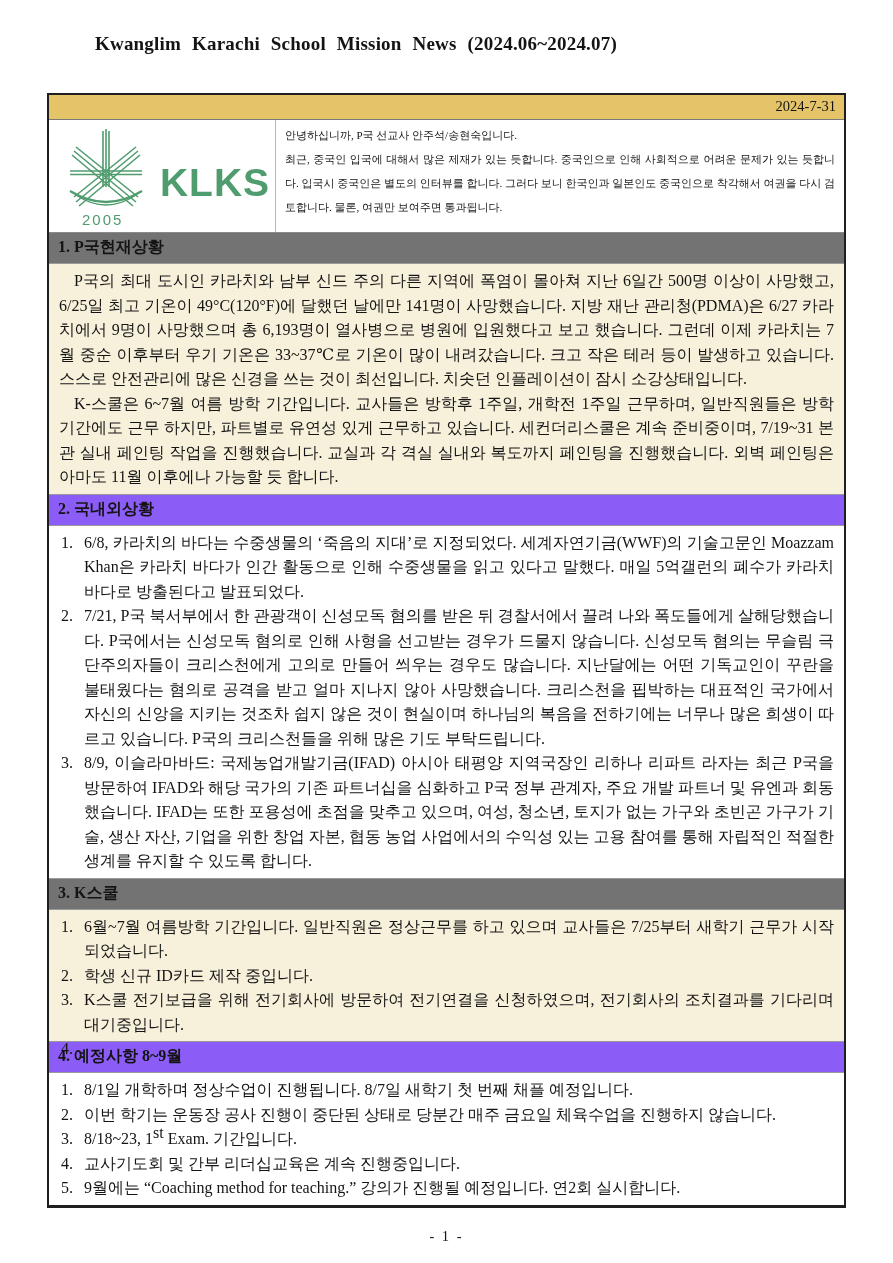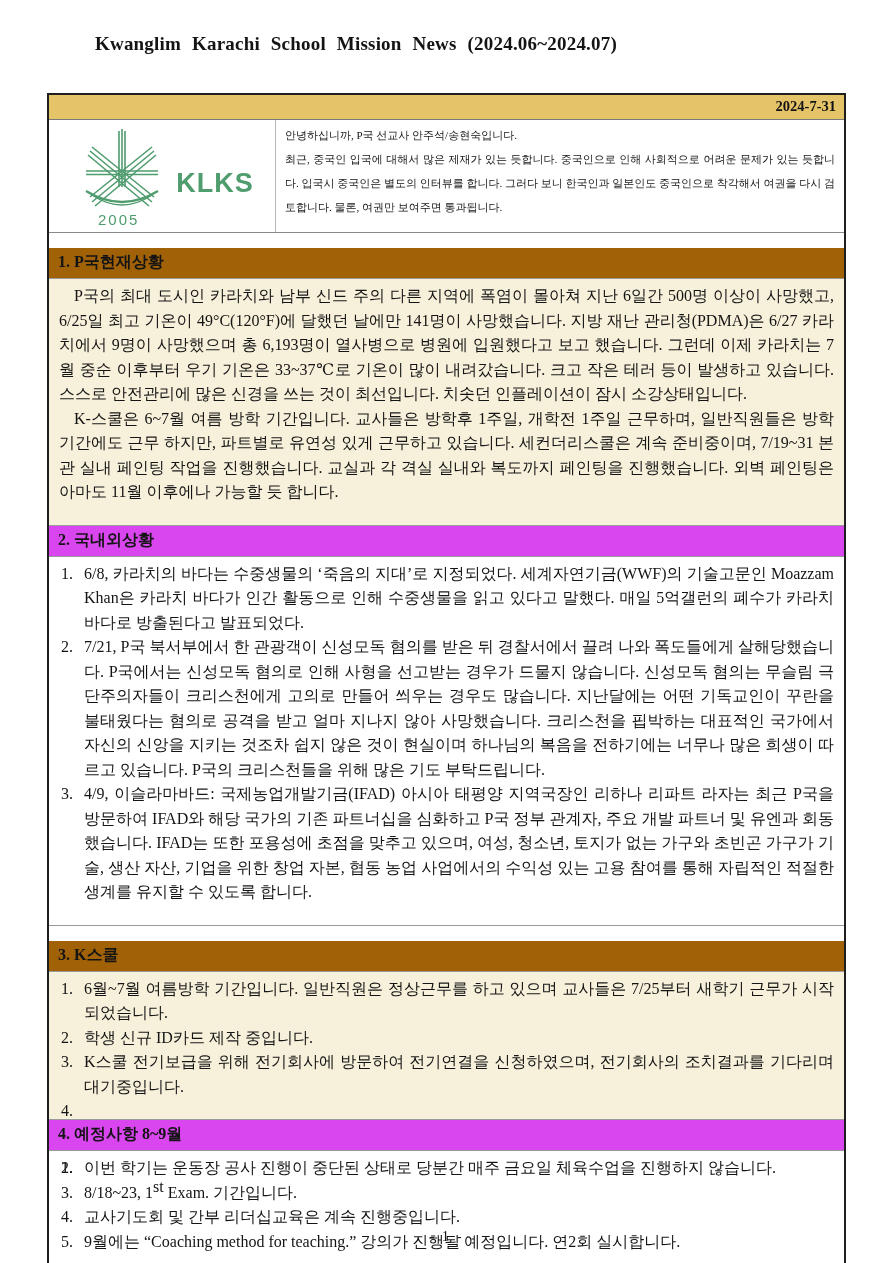--- a/index.html
+++ b/index.html
@@ -10,45 +10,45 @@
   }
   .page-title{
     position:absolute;top:33px;left:0;width:712px;text-align:center;
     font-weight:bold;font-size:19px;word-spacing:6px;letter-spacing:.2px;
   }
   .doc-table{
     position:absolute;left:47px;top:93px;width:795px;
     border:2px solid #1f1f1f;border-bottom-width:3px;background:#fff;
   }
   .date-row{
-    background:#e5c369;text-align:right;font-weight:bold;font-size:14.5px;
+    background:#e5c369;text-align:right;font-weight:normal;font-size:14.5px;
     padding:3px 8px 4px;border-bottom:1px solid #7a7a7a;
     font-family:"Liberation Serif",serif;
   }
   .intro-row{display:flex;border-bottom:1px solid #8a8a8a;}
   .logo-cell{
     width:226px;min-width:226px;border-right:1px solid #b5b5b5;
     display:flex;align-items:center;justify-content:center;background:#fff;
   }
   .logo-wrap{display:flex;align-items:center;gap:2px;}
   .klks-word{
     font-family:"Liberation Sans",sans-serif;font-weight:bold;
-    font-size:27px;color:#4f9c6e;letter-spacing:1px;margin-top:14px;
+    font-size:39px;color:#4f9c6e;letter-spacing:1px;margin-top:14px;
   }
   .intro-cell{
     flex:1;padding:3px 9px 13px;font-size:11px;line-height:24px;
     text-align:justify;
   }
   .sec-head{
     font-weight:bold;font-size:16px;padding:4px 9px 5px;
-    border-bottom:1px solid #9a9a9a;background:#d946ef;
+    border-bottom:1px solid #9a9a9a;background:#8b5cf6;
   }
-  .sec-head.tan{background:#a16207;margin-top:15px;}
+  .sec-head.tan{background:#737373;}
   .sec-body{
-    padding:5px 10px 20px;font-size:16px;line-height:24.5px;
+    padding:5px 10px 4px;font-size:16px;line-height:24.5px;
     text-align:justify;border-bottom:1px solid #9a9a9a;background:#fff;
   }
   .sec-body.cream{background:#f7f0da;}
   .sec-body.last{border-bottom:none;}
   .para{text-indent:15px;}
   .item{position:relative;padding-left:25px;}
   .item .num{position:absolute;left:2px;top:0;}
   sup{font-size:16px;line-height:0;}
   .page-footer{
     position:absolute;top:1228px;left:0;width:893px;text-align:center;
@@ -103,21 +103,21 @@
     <div class="item">
       <span class="num">1.</span>
       <span>6/8, 카라치의 바다는 수중생물의 ‘죽음의 지대’로 지정되었다. 세계자연기금(WWF)의 기술고문인 Moazzam Khan은 카라치 바다가 인간 활동으로 인해 수중생물을 읽고 있다고 말했다. 매일 5억갤런의 폐수가 카라치 바다로 방출된다고 발표되었다.</span>
     </div>
     <div class="item">
       <span class="num">2.</span>
       <span>7/21, P국 북서부에서 한 관광객이 신성모독 혐의를 받은 뒤 경찰서에서 끌려 나와 폭도들에게 살해당했습니다. P국에서는 신성모독 혐의로 인해 사형을 선고받는 경우가 드물지 않습니다. 신성모독 혐의는 무슬림 극단주의자들이 크리스천에게 고의로 만들어 씌우는 경우도 많습니다. 지난달에는 어떤 기독교인이 꾸란을 불태웠다는 혐의로 공격을 받고 얼마 지나지 않아 사망했습니다. 크리스천을 핍박하는 대표적인 국가에서 자신의 신앙을 지키는 것조차 쉽지 않은 것이 현실이며 하나님의 복음을 전하기에는 너무나 많은 희생이 따르고 있습니다. P국의 크리스천들을 위해 많은 기도 부탁드립니다.</span>
     </div>
     <div class="item">
       <span class="num">3.</span>
-      <span>4/9, 이슬라마바드: 국제농업개발기금(IFAD) 아시아 태평양 지역국장인 리하나 리파트 라자는 최근 P국을 방문하여 IFAD와 해당 국가의 기존 파트너십을 심화하고 P국 정부 관계자, 주요 개발 파트너 및 유엔과 회동했습니다. IFAD는 또한 포용성에 초점을 맞추고 있으며, 여성, 청소년, 토지가 없는 가구와 초빈곤 가구가 기술, 생산 자산, 기업을 위한 창업 자본, 협동 농업 사업에서의 수익성 있는 고용 참여를 통해 자립적인 적절한 생계를 유지할 수 있도록 합니다.</span>
+      <span>8/9, 이슬라마바드: 국제농업개발기금(IFAD) 아시아 태평양 지역국장인 리하나 리파트 라자는 최근 P국을 방문하여 IFAD와 해당 국가의 기존 파트너십을 심화하고 P국 정부 관계자, 주요 개발 파트너 및 유엔과 회동했습니다. IFAD는 또한 포용성에 초점을 맞추고 있으며, 여성, 청소년, 토지가 없는 가구와 초빈곤 가구가 기술, 생산 자산, 기업을 위한 창업 자본, 협동 농업 사업에서의 수익성 있는 고용 참여를 통해 자립적인 적절한 생계를 유지할 수 있도록 합니다.</span>
     </div>
   </div>
 
   <div class="sec-head tan">3. K스쿨</div>
   <div class="sec-body cream">
     <div class="item">
       <span class="num">1.</span>
       <span>6월~7월 여름방학 기간입니다. 일반직원은 정상근무를 하고 있으며 교사들은 7/25부터 새학기 근무가 시작되었습니다.</span>
     </div>
     <div class="item">
@@ -130,20 +130,21 @@
     </div>
     <div class="item">
       <span class="num">4.</span>
     </div>
   </div>
 
   <div class="sec-head">4. 예정사항 8~9월</div>
   <div class="sec-body last">
     <div class="item">
       <span class="num">1.</span>
+      <span>8/1일 개학하며 정상수업이 진행됩니다. 8/7일 새학기 첫 번째 채플 예정입니다.</span>
     </div>
     <div class="item">
       <span class="num">2.</span>
       <span>이번 학기는 운동장 공사 진행이 중단된 상태로 당분간 매주 금요일 체육수업을 진행하지 않습니다.</span>
     </div>
     <div class="item">
       <span class="num">3.</span>
       <span>8/18~23, 1</span><sup>st</sup><span> Exam. 기간입니다.</span>
     </div>
     <div class="item">

